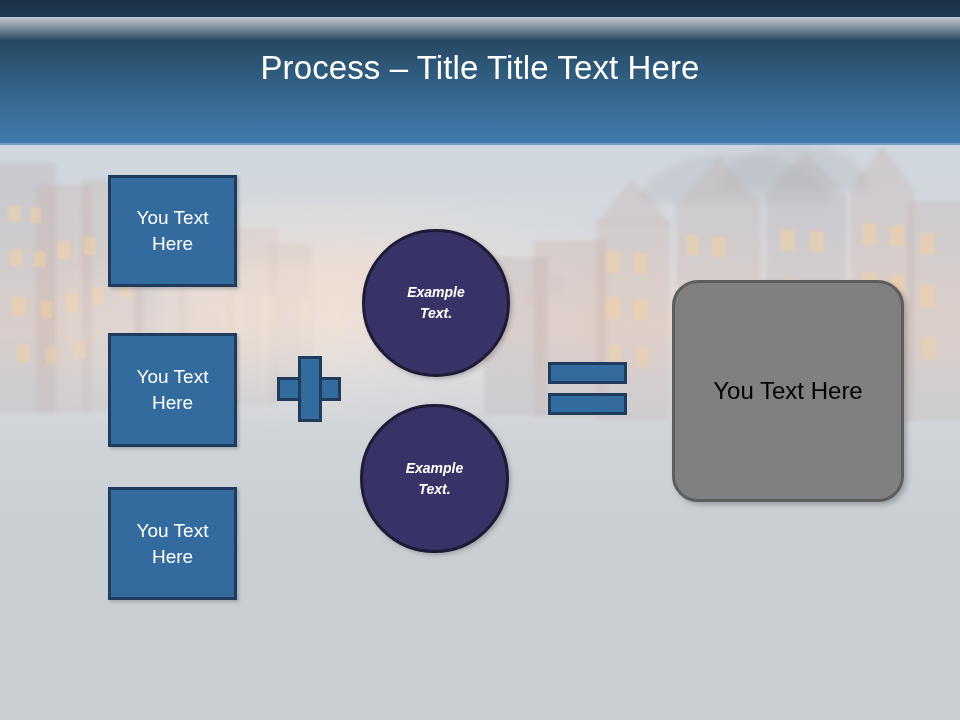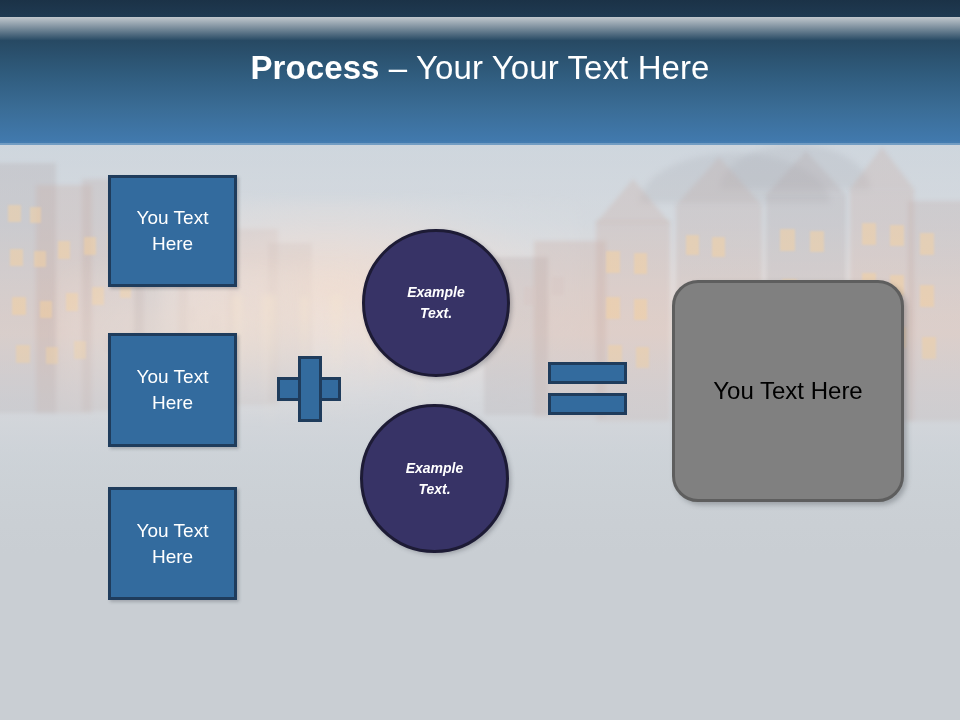--- a/index.html
+++ b/index.html
@@ -153,21 +153,21 @@
     left: 0;
     top: 48px;
     width: 960px;
     text-align: center;
     color: #ffffff;
     font-size: 33px;
     line-height: 40px;
     letter-spacing: 0.1px;
     white-space: nowrap;
   }
-  .slide-title .strong { font-weight: bold; }
+  .slide-title .strong { font-weight: normal; }
   .slide-title .rest { font-weight: normal; }
 
   
   .blue-box {
     position: absolute;
     left: 108px;
     width: 129px;
     background: #336b9e;
     border: 3px solid #1f3c5c;
     box-sizing: border-box;
@@ -380,21 +380,21 @@
     <div class="win dim" style="left:552px; top:132px; width:12px; height:18px;"></div>
 
     <div class="wash"></div>
   </div>
 
   <div class="bottom-flat"></div>
 
   <div class="header"></div>
   <div class="header-rule"></div>
   <div class="slide-title">
-    <span class="strong">Process</span><span class="rest"> – Your Your Text Here</span>
+    <span class="strong">Process</span><span class="rest"> – Title Title Text Here</span>
   </div>
 
   <div class="blue-box blue-box-1">
     <span>You Text Here</span>
   </div>
   <div class="blue-box blue-box-2">
     <span>You Text Here</span>
   </div>
   <div class="blue-box blue-box-3">
     <span>You Text Here</span>

